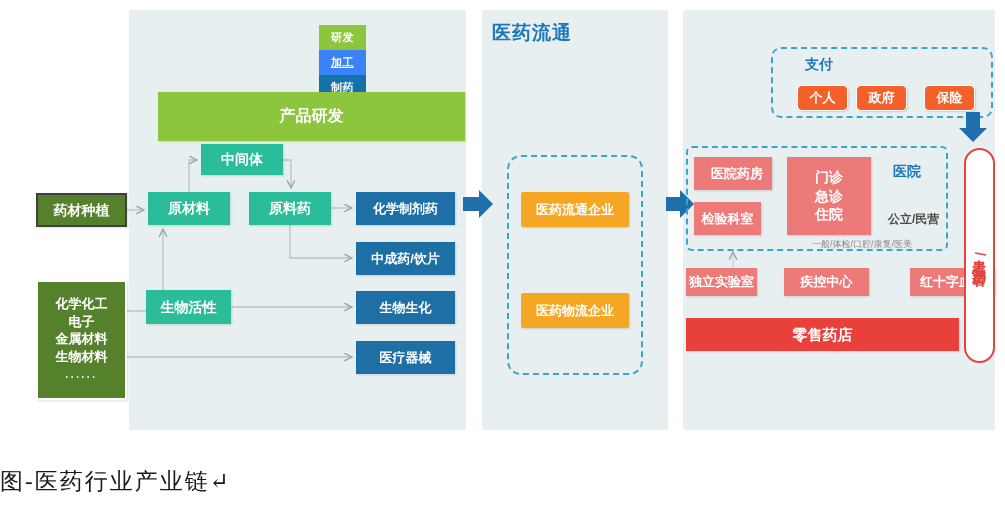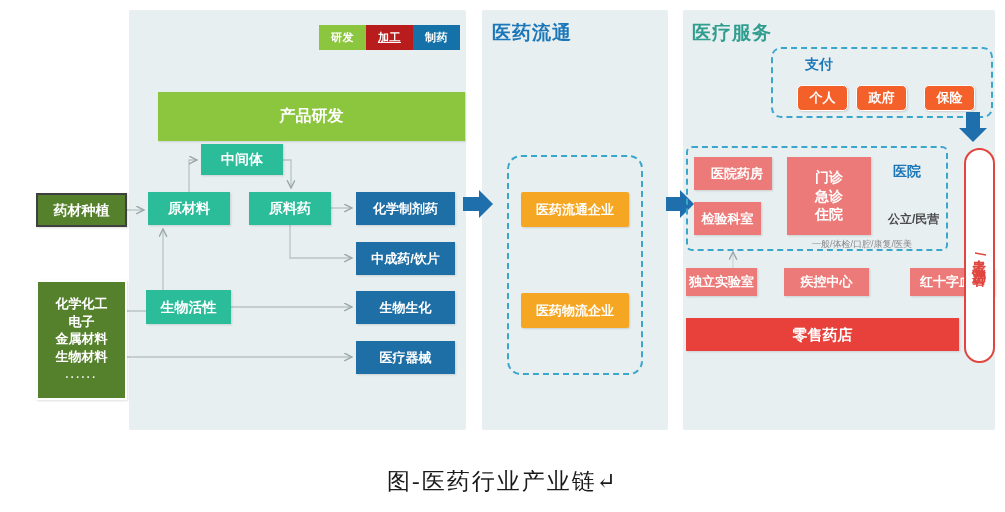--- a/index.html
+++ b/index.html
@@ -26,29 +26,29 @@
     font-size: 19px;
     font-weight: bold;
     letter-spacing: 1px;
     white-space: nowrap;
   }
   #title-industry    { left: 144px; top: 20px; color: #2f9e8f; }
   #title-circulation { left: 492px; top: 20px; color: #1b77b8; }
   #title-service     { left: 692px; top: 20px; color: #2f9e8f; }
 
   
-  #legend { position: absolute; left: 319px; top: 25px; display: flex; }
+  #legend { position: absolute; left: 319px; top: 25px; display: flex; flex-direction: column; }
   .legend-tag {
     width: 47px; height: 25px;
     display: flex; align-items: center; justify-content: center;
     color: #ffffff; font-size: 11px; font-weight: bold;
     letter-spacing: 0.5px;
   }
   .lt-green { background: #8cc63e; }
-  .lt-teal  { background: #b91c1c; text-decoration: underline; }
+  .lt-teal  { background: #3b82f6; text-decoration: underline; }
   .lt-blue  { background: #1572a8; }
 
   
   .box {
     position: absolute;
     display: flex; align-items: center; justify-content: center;
     color: #ffffff; font-weight: bold;
     text-align: center; line-height: 1.18;
     box-shadow: 1px 1px 2px rgba(0,0,0,0.13);
   }
@@ -176,21 +176,21 @@
     border-left: 14px solid transparent;
     border-right: 14px solid transparent;
   }
 
   
   #connectors { position: absolute; left: 0; top: 0; width: 1005px; height: 460px; }
 
   
   #caption {
     position: absolute; left: 0; top: 466px; width: 1005px;
-    text-align: center; font-size: 23px; color: #1a1a1a;
+    font-size: 23px; color: #1a1a1a;
     font-family: "Liberation Serif", "DejaVu Serif", serif;
     letter-spacing: 2px;
   }
 </style>
 </head>
 <body>
 
 <div id="stage">
 
   <div class="panel" id="panel-industry"></div>
@@ -219,21 +219,20 @@
 
       <path d="M127,311 L163,311 L163,229" marker-end="url(#ah)"></path>
 
       <path d="M127,357 L352,357" marker-end="url(#ah)"></path>
 
       <path d="M733,268 L733,252" marker-end="url(#ah)" stroke="#cfd6d8"></path>
     </g>
   </svg>
 
   <div class="panel-title" id="title-circulation">医药流通</div>
-  <div class="panel-title" id="title-service">医疗服务</div>
 
   <div id="legend">
     <div class="legend-tag lt-green">研发</div>
     <div class="legend-tag lt-teal">加工</div>
     <div class="legend-tag lt-blue">制药</div>
   </div>
 
   <div class="box b-olive" id="box-herb-farm">药材种植</div>
 
   <div class="box b-olive" id="box-materials">

